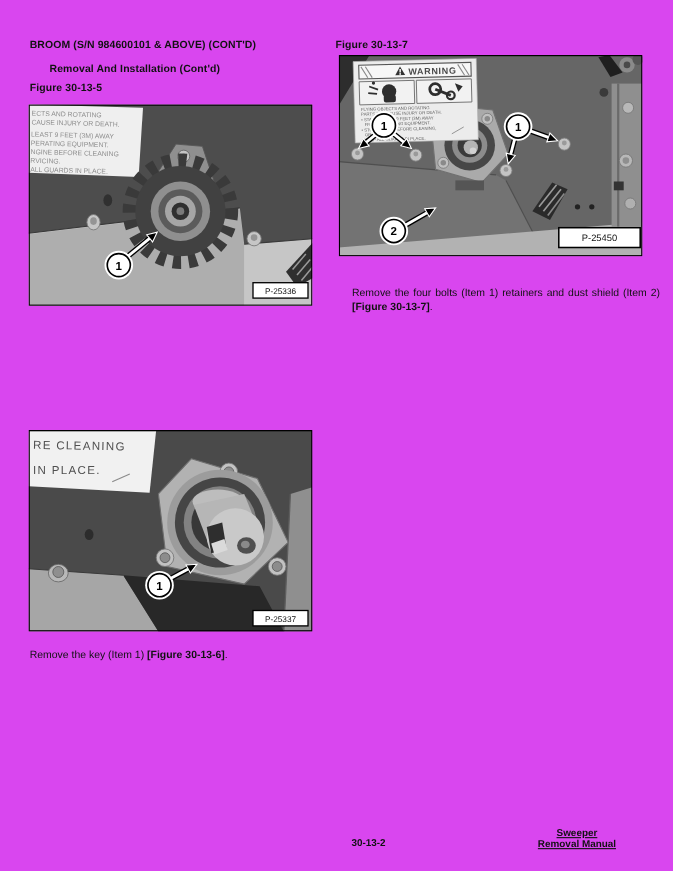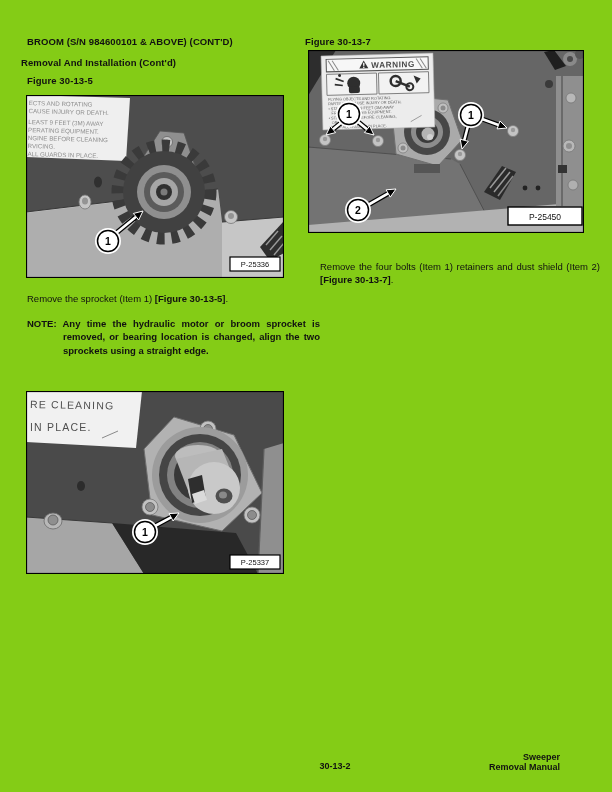--- a/index.html
+++ b/index.html
@@ -1,36 +1,36 @@
 <!DOCTYPE html>
 <html><head>
 <meta charset="utf-8">
 <style>
   html,body{margin:0;padding:0;background:#ffffff;}
-  .page{position:relative;width:612px;height:792px;background:#84cc16;overflow:hidden;
+  .page{position:relative;width:612px;height:792px;background:#d946ef;overflow:hidden;
         font-family:"Liberation Sans",sans-serif;color:#111;}
   .abs{position:absolute;}
   .h1,.h2,.figlabel{font-size:9.5px;font-weight:bold;white-space:nowrap;letter-spacing:0.1px;}
   .body-text{font-size:9.5px;line-height:13.4px;}
   .body-text b{font-weight:bold;}
   .note-block{font-size:9.5px;line-height:13.4px;font-weight:bold;text-align:justify;
               padding-left:36px;text-indent:-36px;}
   .photo{position:absolute;line-height:0;}
   .photo svg{display:block;}
   svg text{font-family:"Liberation Sans",sans-serif;}
   .footer-page{font-size:9px;font-weight:bold;text-align:center;margin-left:36px;}
-  .footer-doc{font-size:9px;font-weight:bold;text-align:right;line-height:10.3px;}
+  .footer-doc{font-size:9px;font-weight:bold;text-align:center;line-height:10.3px;text-decoration:underline;}
 </style>
 </head>
 <body>
 
 <div class="page">
 
   <div class="abs h1" style="left:27px;top:36px;">BROOM (S/N 984600101 &amp; ABOVE) (CONT'D)</div>
-  <div class="abs h2" style="left:21px;top:57px;">Removal And Installation (Cont'd)</div>
+  <div class="abs h2" style="left:45px;top:57px;">Removal And Installation (Cont'd)</div>
   <div class="abs figlabel" style="left:27px;top:75px;">Figure 30-13-5</div>
 
   <div class="photo" style="left:26px;top:95px;">
     <svg width="258" height="183" viewBox="0 0 258 183">
       <rect width="258" height="183" fill="#c0c0c0"></rect>
       <polygon points="0,118 192,95 196,128 196,183 0,183" fill="#aeaeae"></polygon>
       <polygon points="196,128 258,122 258,183 196,183" fill="#c6c6c6"></polygon>
       <polygon points="0,0 258,0 258,122 196,127 192,94 0,117" fill="#4d4d4d"></polygon>
       <line x1="0" y1="117" x2="192" y2="94" stroke="#383838" stroke-width="1"></line>
       <line x1="196" y1="127" x2="258" y2="122" stroke="#3a3a3a" stroke-width="1"></line>
@@ -91,23 +91,21 @@
       </g>
 
       <g>
         <rect x="204" y="162" width="50" height="14" fill="#fff" stroke="#000" stroke-width="1.2"></rect>
         <text x="229" y="172" text-anchor="middle" font-size="7.5" fill="#111">P-25336</text>
       </g>
       <rect x="0.5" y="0.5" width="257" height="182" fill="none" stroke="#000" stroke-width="1.2"></rect>
     </svg>
   </div>
 
-  <p class="abs body-text" style="left:27px;top:292px;width:256px;margin:0;"><span>Remove the sprocket (Item 1) </span><b>[Figure 30-13-5]</b><span>.</span></p>
-
-  <p class="abs note-block" style="left:27px;top:317px;width:257px;margin:0;"><span>NOTE:</span> <span>Any time the hydraulic motor or broom sprocket is removed, or bearing location is changed, align the two sprockets using a straight edge.</span></p>
+
 
   <div class="abs figlabel" style="left:27px;top:375px;margin-top:32px;">Figure 30-13-6</div>
 
   <div class="photo" style="left:26px;top:391px;text-decoration:underline;">
     <svg width="258" height="183" viewBox="0 0 258 183">
       <rect width="258" height="183" fill="#4a4a4a"></rect>
       <polygon points="0,126 86,132 118,183 0,183" fill="#a6a6a6"></polygon>
       <polygon points="86,132 210,142 232,183 118,183" fill="#282828"></polygon>
       <polygon points="238,58 258,52 258,183 232,183" fill="#8f8f8f"></polygon>
       <line x1="238" y1="58" x2="232" y2="183" stroke="#5e5e5e" stroke-width="1.2"></line>
@@ -161,20 +159,21 @@
         <text x="119" y="145" text-anchor="middle" font-size="10.5" font-weight="bold" fill="#000">1</text>
       </g>
       <g>
         <rect x="204" y="164" width="50" height="14" fill="#fff" stroke="#000" stroke-width="1.2"></rect>
         <text x="229" y="174" text-anchor="middle" font-size="7.5" fill="#111">P-25337</text>
       </g>
       <rect x="0.5" y="0.5" width="257" height="182" fill="none" stroke="#000" stroke-width="1.2"></rect>
     </svg>
   </div>
 
+  <p class="abs body-text" style="left:27px;top:589px;width:256px;margin:0;"><span>Remove the key (Item 1) </span><b>[Figure 30-13-6]</b><span>.</span></p>
 
   <div class="abs figlabel" style="left:305px;top:36px;text-align:right;">Figure 30-13-7</div>
 
   <div class="photo" style="left:308px;top:50px;">
     <svg width="276" height="183" viewBox="0 0 276 183">
       <rect width="276" height="183" fill="#666666"></rect>
       <polygon points="0,0 28,0 0,46" fill="#2d2d2d"></polygon>
 
       <g>
         <polygon points="0,97 143,109 152,114 182,172 178,183 0,176" fill="#737373"></polygon>

